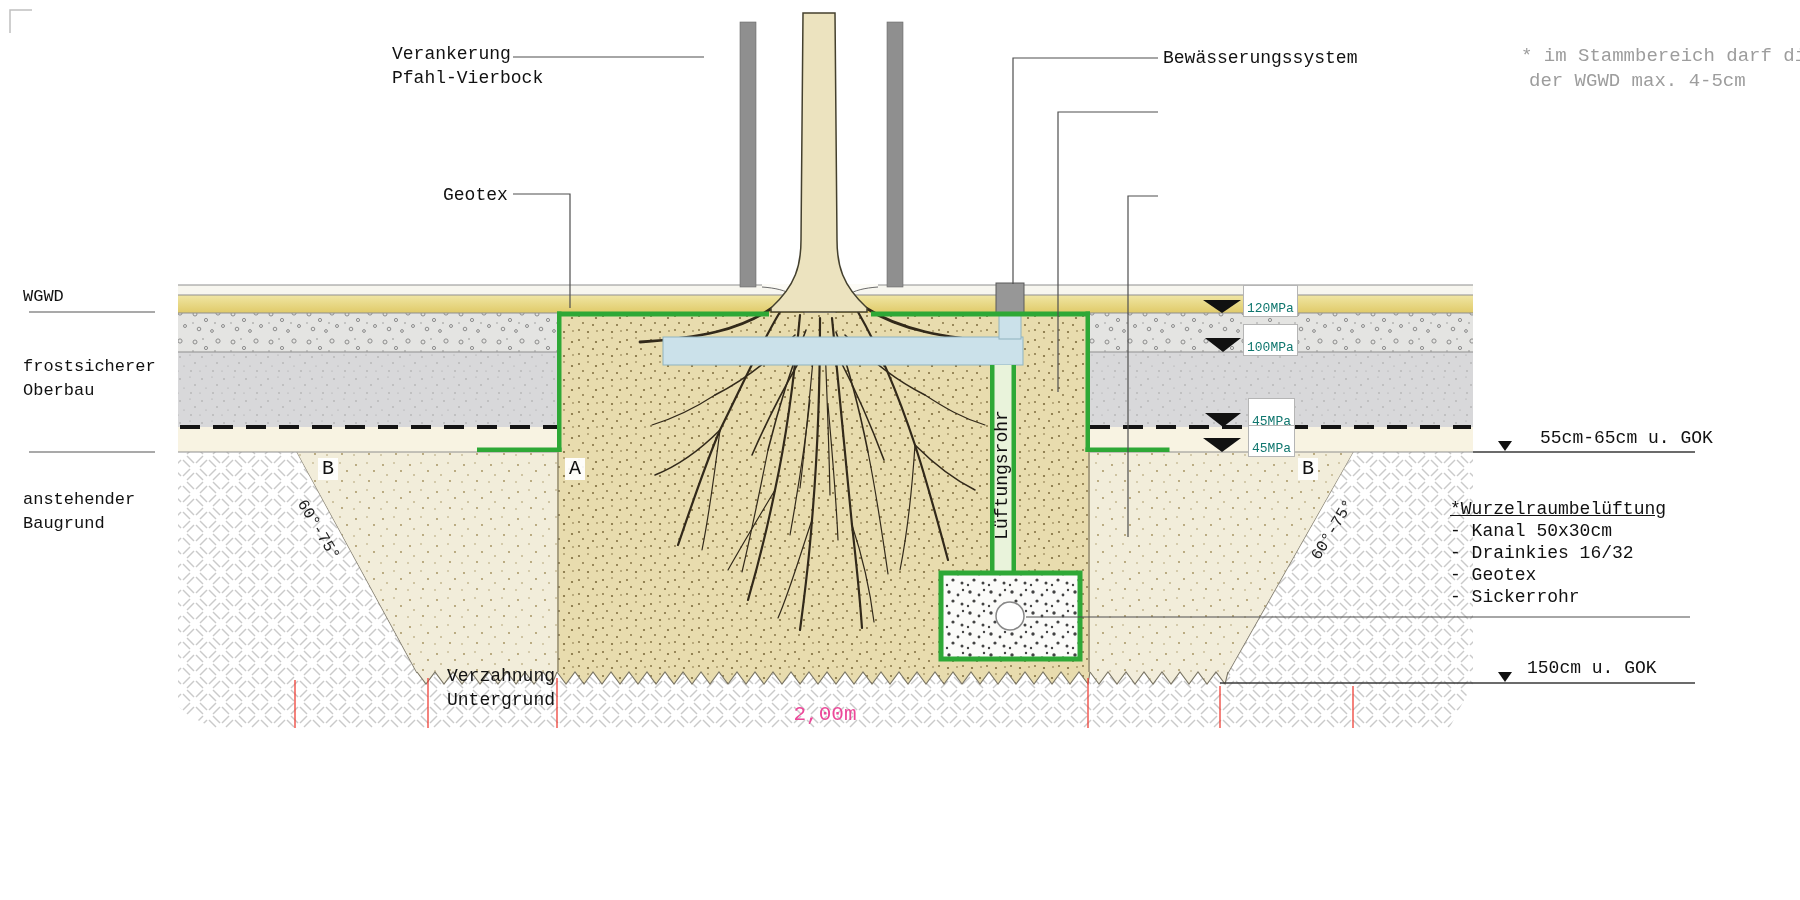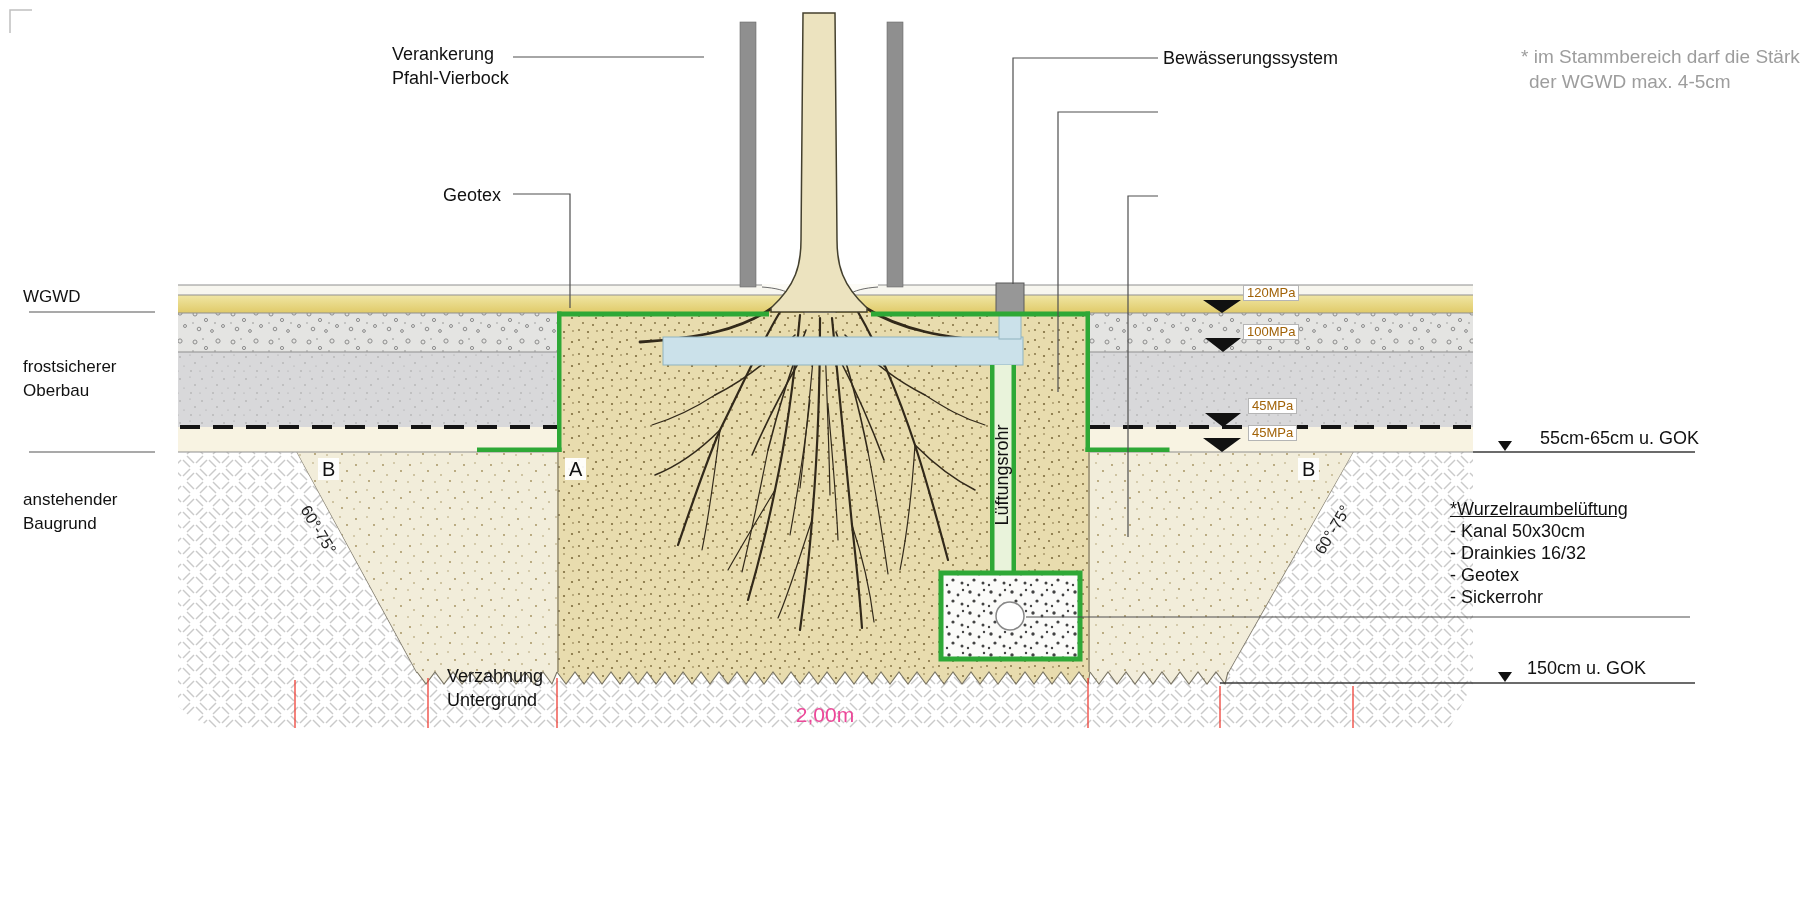--- a/index.html
+++ b/index.html
@@ -1,24 +1,24 @@
 <!DOCTYPE html>
 <html><head>
 <meta charset="utf-8">
 <style>
   html,body{margin:0;padding:0;background:#fff}
   #stage{position:relative;width:1800px;height:728px;background:#fff;overflow:hidden;
-         font-family:Liberation Sans, sans-serif}
+         font-family:Liberation Mono, monospace}
   #draw{position:absolute;left:0;top:0}
   .lbl{position:absolute;font-size:18px;line-height:24px;color:#111;white-space:pre}
   .gray-note{color:#9d9d9d;font-size:19px;line-height:25px}
   .left-lbl{font-size:17px;line-height:24px}
   .dim{position:absolute;width:170px;text-align:center;color:#ec4899;font-size:21px}
-  .mpa{position:absolute;font-size:13px;line-height:13px;color:#a16207;background:#fff;
-       border:1px solid #b5b5b5;padding:0 3px 1px 3px}
+  .mpa{position:absolute;font-size:13px;line-height:13px;color:#0f766e;background:#fff;
+       border:1px solid #b5b5b5;padding:16px 3px 1px 3px}
   .zone{position:absolute;font-size:20px;color:#111;background:rgba(255,255,255,.92);padding:0 4px;line-height:22px}
   .angle{position:absolute;font-size:16px;color:#222;white-space:nowrap}
   .vert{position:absolute;font-size:18px;color:#111;white-space:nowrap}
   .rblock{position:absolute;font-size:18px;line-height:22px;color:#111}
   .underlined{text-decoration:underline}
 </style>
 </head>
 <body>
 
 <div id="stage">

